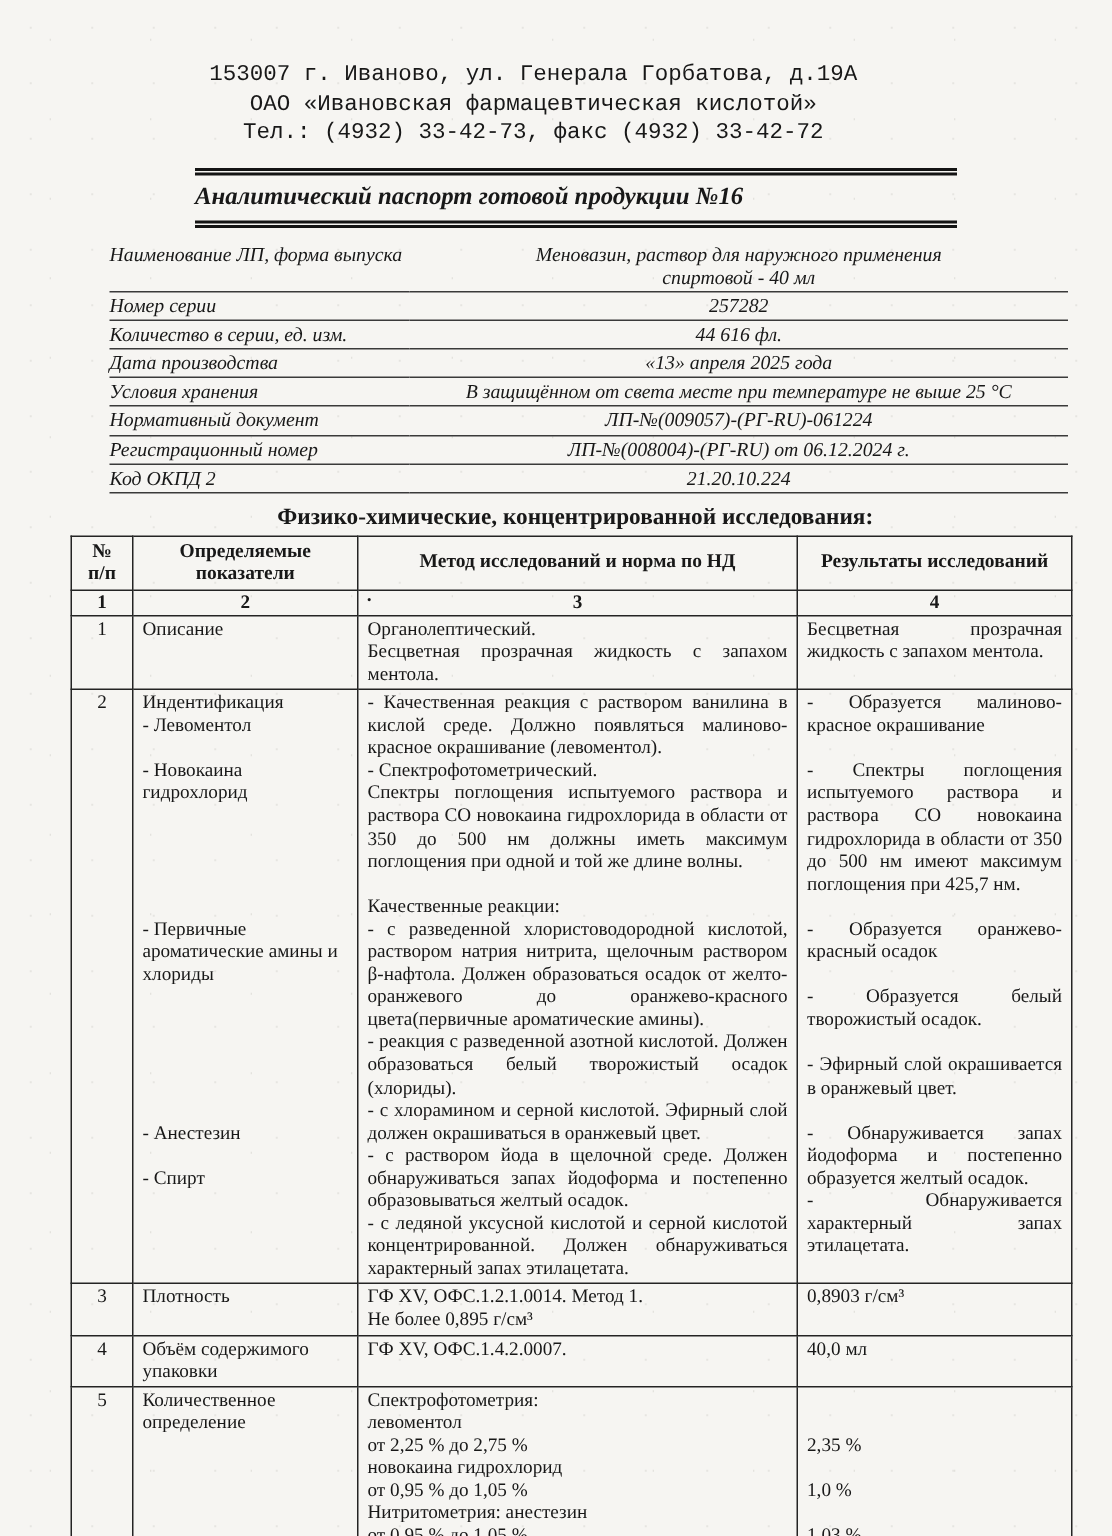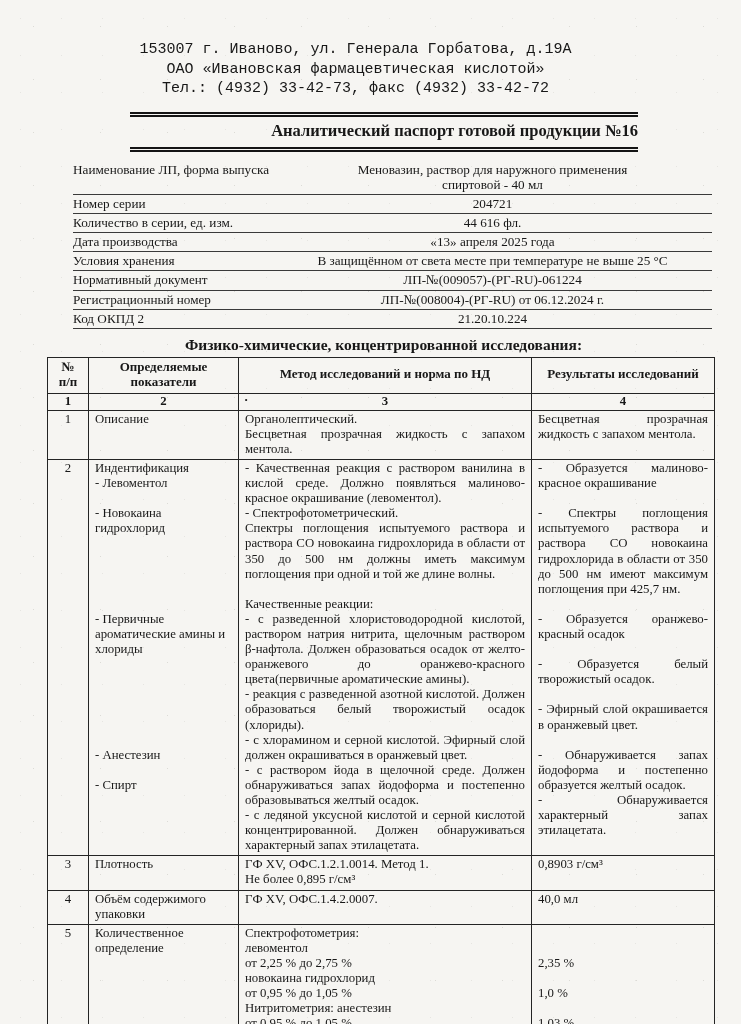--- a/index.html
+++ b/index.html
@@ -13,26 +13,27 @@
       radial-gradient(#e6e5e1 0.5px, transparent 0.7px);
     background-size:67px 53px, 41px 37px;
   }
   .addr{
     margin:40px 30px 0 0;text-align:center;
     font-size:15px;line-height:1.3;font-family:Liberation Mono, monospace;
   }
   .title-band{
     margin:13px 0 0 130px;width:508px;box-sizing:border-box;
     border-top:5px double #141414;border-bottom:5px double #141414;
-    text-align:right;font-weight:bold;font-size:16.5px;
+    text-align:left;font-weight:bold;font-size:16.5px;
     padding:4px 0 6px;
+    font-style:italic;
   }
   table.info{
     margin:9px 0 0 73px;width:639px;border-collapse:collapse;
-    font-size:13.2px;line-height:1.18;table-layout:fixed;
+    font-size:13.2px;line-height:1.18;table-layout:fixed;font-style:italic;
   }
   table.info td{
     border-bottom:1.3px solid #3a3a3a;vertical-align:top;padding:1px 0 1.5px;
   }
   table.info td.lbl{width:200px;}
   table.info td.val{text-align:center;white-space:pre-line;}
   .section-title{
     margin:7px 0 3px 26px;text-align:center;font-weight:bold;font-size:15.5px;
   }
   table.rtable{
@@ -68,21 +69,21 @@
 
 <table class="info">
   <tbody>
     <tr>
       <td class="lbl">Наименование ЛП, форма выпуска</td>
       <td class="val">Меновазин, раствор для наружного применения
 спиртовой - 40 мл</td>
     </tr>
     <tr>
       <td class="lbl">Номер серии</td>
-      <td class="val">204721</td>
+      <td class="val">257282</td>
     </tr>
     <tr>
       <td class="lbl">Количество в серии, ед. изм.</td>
       <td class="val">44 616 фл.</td>
     </tr>
     <tr>
       <td class="lbl">Дата производства</td>
       <td class="val">«13» апреля 2025 года</td>
     </tr>
     <tr>

